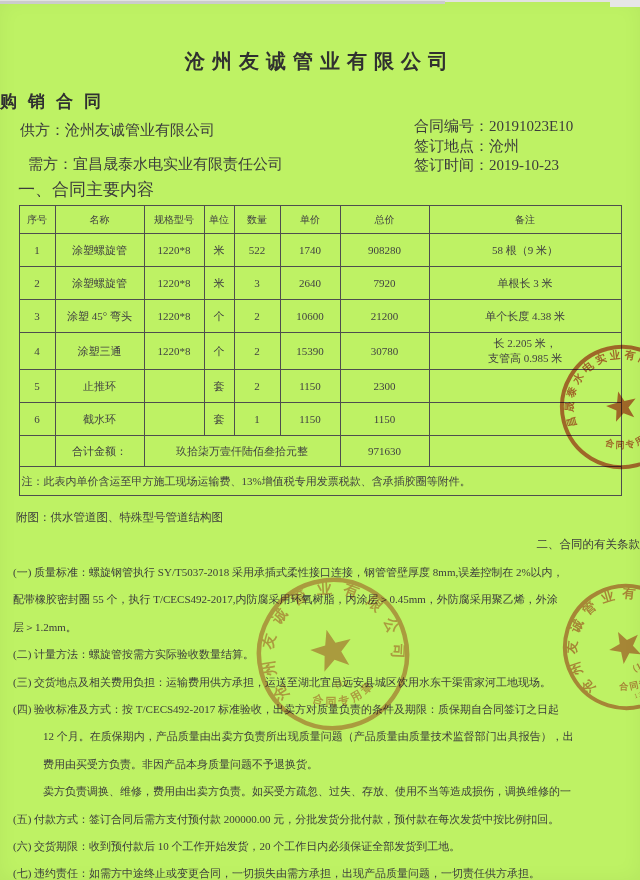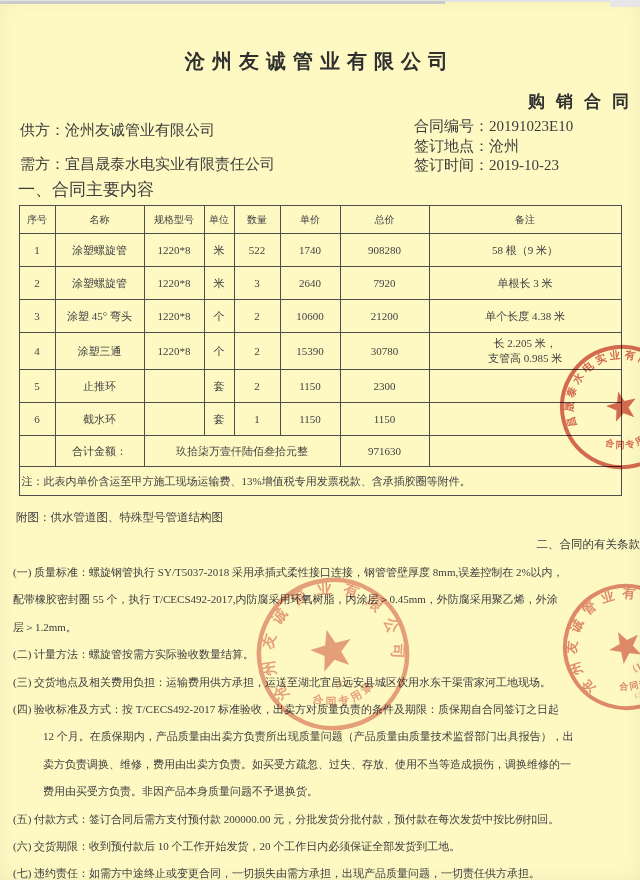--- a/index.html
+++ b/index.html
@@ -1,33 +1,33 @@
 <!DOCTYPE html>
 <html><head>
 <meta charset="utf-8">
 <style>
   html,body{margin:0;padding:0;background:#eee;}
   .page{
     position:relative;width:640px;height:880px;overflow:hidden;
-    background:#fef9c3;color:#383838;
+    background:#bef264;color:#383838;
     font-family:"Liberation Serif","DejaVu Serif",serif;
     box-shadow:inset 0 0 20px rgba(0,0,0,.05);
   }
   .edge-top{position:absolute;top:0;left:0;width:100%;height:2px;background:#e2e2e2;}
   .edge-top-dark{position:absolute;top:1px;left:0;width:445px;height:3px;background:#cbcbcb;}
   .edge-corner{position:absolute;top:0;right:0;width:30px;height:7px;background:#e6e6e6;}
 
   .company-title{padding-top:48px;margin:0;text-align:center;font-size:20px;
     letter-spacing:7px;font-weight:600;color:#303030;line-height:26px;}
-  .doc-title{margin:16px 0 0;text-align:right;font-size:17px;letter-spacing:11px;
+  .doc-title{margin:16px 0 0;text-align:left;font-size:17px;letter-spacing:11px;
     font-weight:600;color:#303030;line-height:24px;}
 
   .info{position:relative;margin-top:4px;height:56px;font-size:15px;color:#3c3c3c;}
   .supplier-line{position:absolute;left:20px;top:3px;}
-  .buyer-line{position:absolute;left:20px;top:37px;font-family:Liberation Serif, serif;}
+  .buyer-line{position:absolute;left:28px;top:37px;font-family:Liberation Serif, serif;}
   .meta-block{position:absolute;left:414px;top:-1px;line-height:19.5px;}
 
   .section1{margin:4px 0 0 18px;font-size:17px;color:#3c3c3c;}
 
   table.items{margin:4px auto 0;width:602px;border-collapse:collapse;
     font-size:11px;text-align:center;color:#424242;table-layout:fixed;}
   table.items th,table.items td{border:1px solid #4e4e4e;padding:0 2px;font-weight:normal;}
   table.items thead tr{height:28px;}
   table.items tbody tr{height:33px;}
   table.items tr.row4{height:37px;}
@@ -182,22 +182,22 @@
   <div class="section2">二、合同的有关条款</div>
 
   <div class="terms">
     <div class="tline">(一) 质量标准：螺旋钢管执行 SY/T5037-2018 采用承插式柔性接口连接，钢管管壁厚度 8mm,误差控制在 2%以内，</div>
     <div class="tline">配带橡胶密封圈 55 个，执行 T/CECS492-2017,内防腐采用环氧树脂，内涂层＞0.45mm，外防腐采用聚乙烯，外涂</div>
     <div class="tline">层＞1.2mm。</div>
     <div class="tline">(二) 计量方法：螺旋管按需方实际验收数量结算。</div>
     <div class="tline">(三) 交货地点及相关费用负担：运输费用供方承担，运送至湖北宜昌远安县城区饮用水东干渠雷家河工地现场。</div>
     <div class="tline">(四) 验收标准及方式：按 T/CECS492-2017 标准验收，出卖方对质量负责的条件及期限：质保期自合同签订之日起</div>
     <div class="tline indent">12 个月。在质保期内，产品质量由出卖方负责所出现质量问题（产品质量由质量技术监督部门出具报告），出</div>
+    <div class="tline indent">费用由买受方负责。非因产品本身质量问题不予退换货。</div>
     <div class="tline indent">卖方负责调换、维修，费用由出卖方负责。如买受方疏忽、过失、存放、使用不当等造成损伤，调换维修的一</div>
-    <div class="tline indent">费用由买受方负责。非因产品本身质量问题不予退换货。</div>
     <div class="tline">(五) 付款方式：签订合同后需方支付预付款 200000.00 元，分批发货分批付款，预付款在每次发货中按比例扣回。</div>
     <div class="tline">(六) 交货期限：收到预付款后 10 个工作开始发货，20 个工作日内必须保证全部发货到工地。</div>
     <div class="tline">(七) 违约责任：如需方中途终止或变更合同，一切损失由需方承担，出现产品质量问题，一切责任供方承担。</div>
   </div>
 
   <svg class="stamp stamp-buyer" viewBox="-66 -66 132 132">
     <g transform="rotate(-14)">
       <defs>
         <path id="b-top" d="M -47,14 A 49,49 0 1 1 47,14"></path>
         <path id="b-bot" d="M -30,28 A 41,41 0 0 0 30,28"></path>

